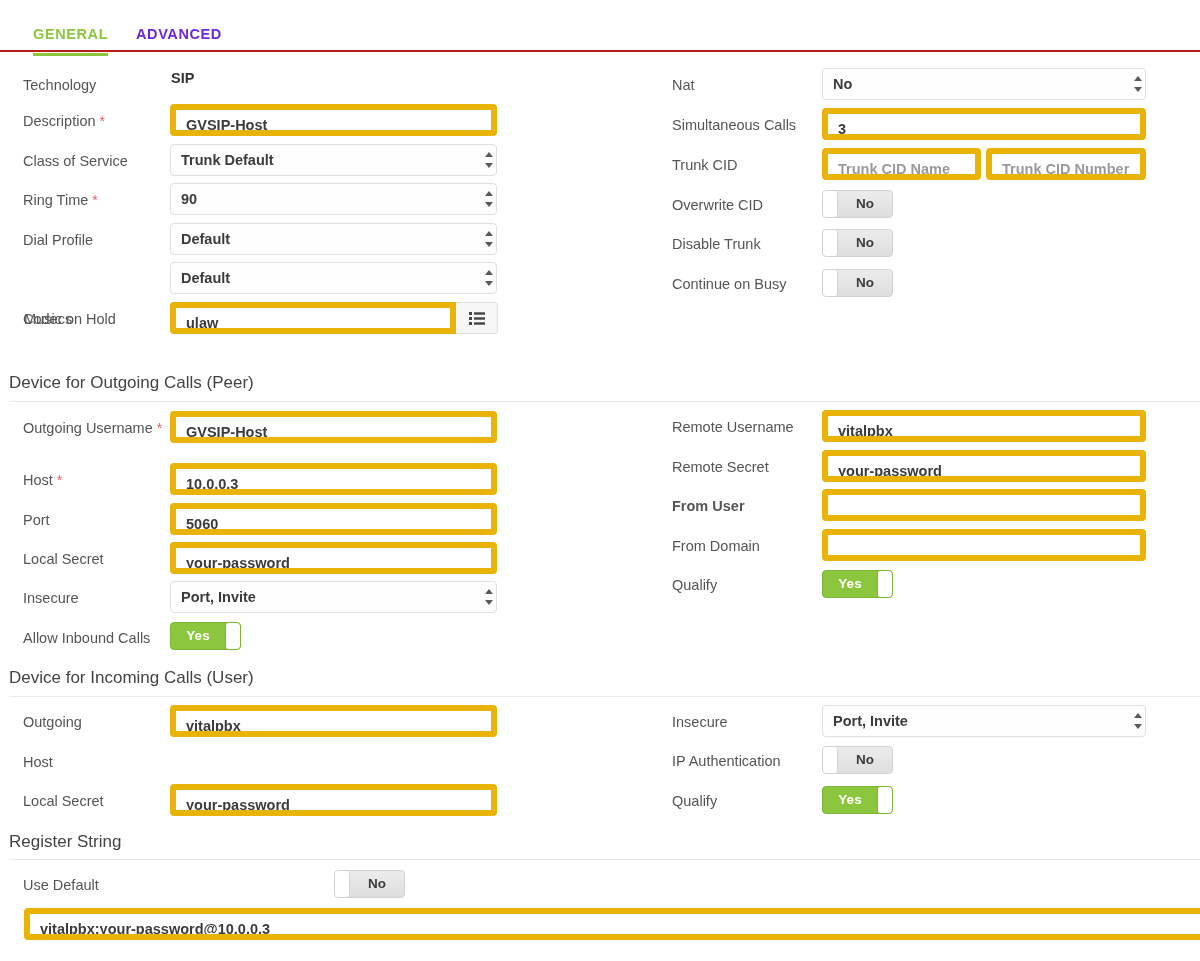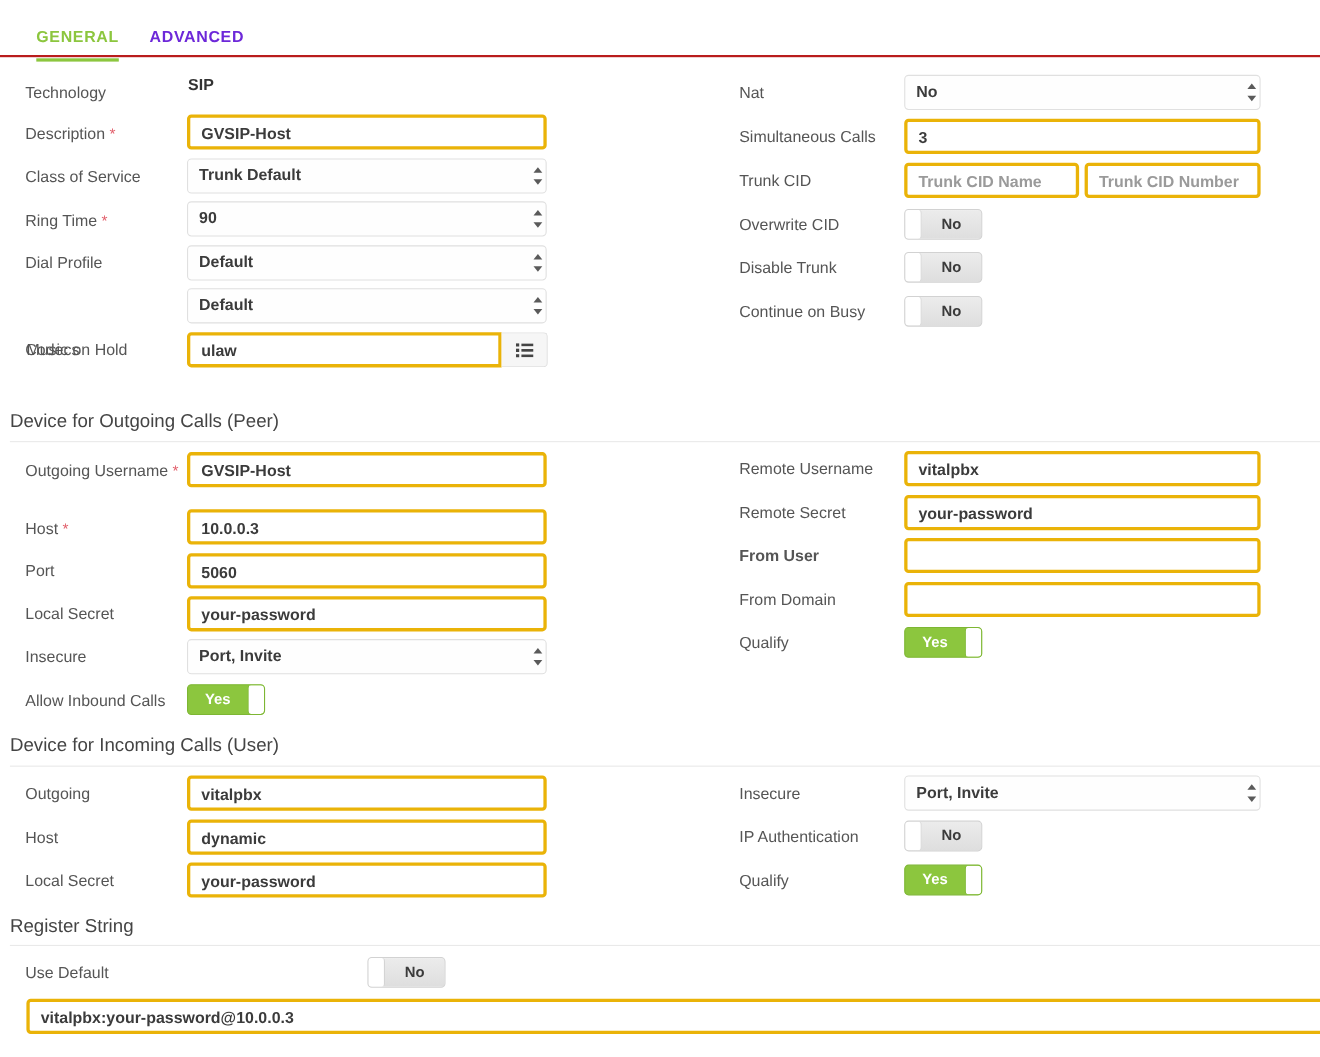--- a/index.html
+++ b/index.html
@@ -38,21 +38,21 @@
     line-height: 19px;
   }
   .lbl .req { color: #e2606c; font-size: 14px; }
   .static-val {
     position: absolute; font-size: 14.5px; font-weight: bold; color: #333;
   }
 
   
   .fld {
     position: absolute; height: 32px;
-    border: 3px solid #eab308; border-radius: 4px;
+    border: 6px solid #eab308; border-radius: 4px;
     background: #fff; font-size: 14.5px; font-weight: bold; color: #3b3b3b;
     padding: 0 10px; line-height: 30px;
     font-family: "Liberation Sans", sans-serif;
     white-space: nowrap; overflow: hidden;
   }
   .fld.placeholder { color: #9a9a9a; }
   .fld.empty { }
 
   .sel {
     position: absolute; height: 32px;
@@ -236,21 +236,20 @@
     <span class="knob"></span>
   </div>
 
   <div class="sect" style="top:668px;">Device for Incoming Calls (User)</div>
   <div class="rule" style="top:696px;"></div>
 
   <div class="lbl" style="left:23px; top:713px;">Outgoing</div>
   <div class="fld" style="left:170px; top:705px; width:327px;">vitalpbx</div>
 
   <div class="lbl" style="left:23px; top:753px;">Host</div>
-  <div class="fld" style="left:170px; top:745px; width:327px;">dynamic</div>
 
   <div class="lbl" style="left:23px; top:792px;">Local Secret</div>
   <div class="fld" style="left:170px; top:784px; width:327px;">your-password</div>
 
   <div class="lbl" style="left:672px; top:713px;">Insecure</div>
   <div class="sel" style="left:822px; top:705px; width:324px;">Port, Invite</div>
   <div class="spin" style="left:1133px; top:713px;"></div>
 
   <div class="lbl" style="left:672px; top:752px;">IP Authentication</div>
   <div class="tgl off" style="left:822px; top:746px;">

